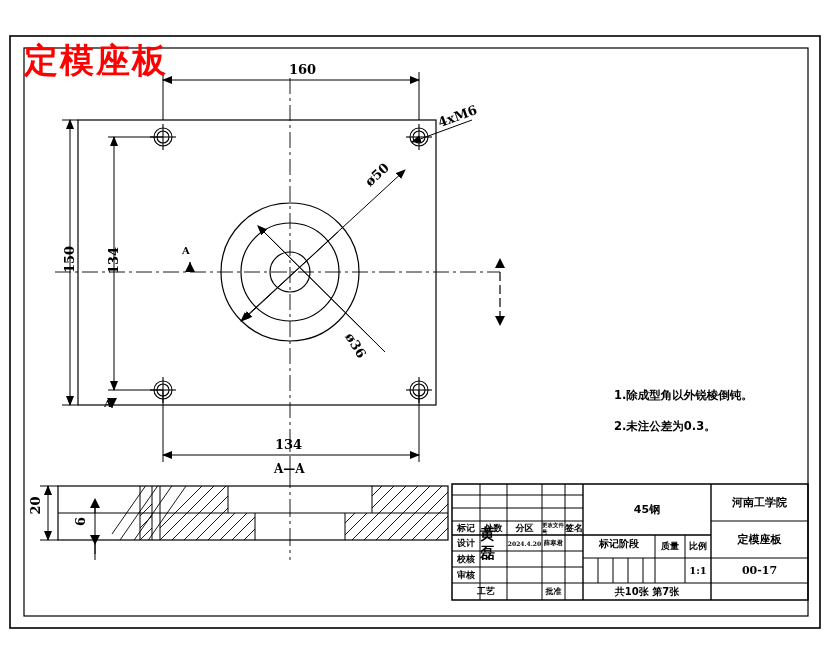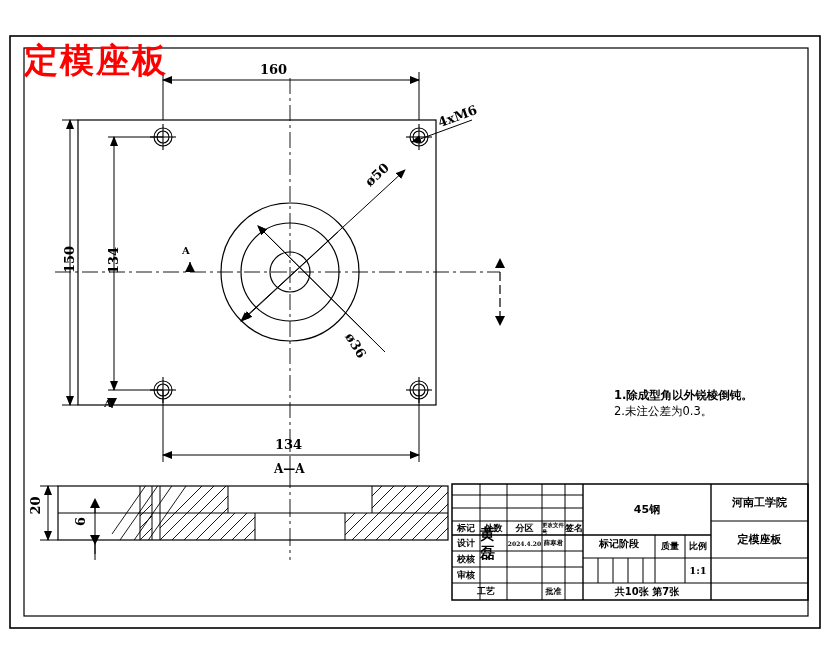--- a/index.html
+++ b/index.html
@@ -247,21 +247,21 @@
       <line x1="643" y1="558" x2="643" y2="583" stroke-width="1"></line>
 
       <line x1="711" y1="521" x2="808" y2="521" stroke-width="1"></line>
       <line x1="711" y1="558" x2="808" y2="558" stroke-width="1"></line>
       <line x1="711" y1="583" x2="808" y2="583" stroke-width="1"></line>
     </g>
   </svg>
 
   <div style="position:absolute;left:24px;top:38px;font-size:34px;font-weight:bold;color:#ff0000;letter-spacing:2px;" class="cjk">定模座板</div>
 
-  <div style="position:absolute;left:260px;top:62px;font-size:13px;" class="dim-text">160</div>
+  <div style="position:absolute;left:289px;top:62px;font-size:13px;" class="dim-text">160</div>
 
   <div style="position:absolute;left:56px;top:252px;font-size:13px;transform:rotate(-90deg);transform-origin:center;" class="dim-text">150</div>
 
   <div style="position:absolute;left:100px;top:253px;font-size:13px;transform:rotate(-90deg);transform-origin:center;" class="dim-text">134</div>
 
   <div style="position:absolute;left:275px;top:437px;font-size:13px;" class="dim-text">134</div>
 
   <div style="position:absolute;left:362px;top:178px;font-size:13px;transform:rotate(-42deg);transform-origin:left top;" class="dim-text">ø50</div>
 
   <div style="position:absolute;left:355px;top:330px;font-size:13px;transform:rotate(58deg);transform-origin:left top;" class="dim-text">ø36</div>
@@ -272,21 +272,21 @@
 
   <div style="position:absolute;left:76px;top:514px;font-size:13px;transform:rotate(-90deg);transform-origin:center;" class="dim-text">6</div>
 
   <div style="position:absolute;left:274px;top:462px;font-size:12px;" class="dim-text">A—A</div>
 
   <div style="position:absolute;left:182px;top:245px;font-size:10px;" class="dim-text">A</div>
   <div style="position:absolute;left:104px;top:398px;font-size:10px;" class="dim-text">A</div>
 
   <div style="position:absolute;left:614px;top:387px;width:190px;">
     <div style="font-size:11.5px;font-weight:bold;margin-top:1px;" class="cjk">1.除成型角以外锐棱倒钝。</div>
-    <div style="font-size:11.5px;font-weight:normal;margin-top:1px;" class="cjk">2.未注公差为0.3。</div>
+    <div style="font-size:11.5px;font-weight:bold;margin-top:16px;" class="cjk">2.未注公差为0.3。</div>
   </div>
 
   <div style="position:absolute;left:452px;top:522px;width:28px;height:13px;display:flex;align-items:center;justify-content:center;font-size:9px;font-weight:bold;" class="cjk">标记</div>
   <div style="position:absolute;left:480px;top:522px;width:27px;height:13px;display:flex;align-items:center;justify-content:center;font-size:9px;font-weight:bold;font-family:Liberation Serif, serif;" class="cjk">处数</div>
   <div style="position:absolute;left:507px;top:522px;width:35px;height:13px;display:flex;align-items:center;justify-content:center;font-size:9px;font-weight:bold;" class="cjk">分区</div>
   <div style="position:absolute;left:542px;top:523px;width:23px;height:12px;display:flex;align-items:center;justify-content:center;font-size:5.5px;font-weight:bold;" class="cjk">更改文件号</div>
   <div style="position:absolute;left:565px;top:522px;width:18px;height:13px;display:flex;align-items:center;justify-content:center;font-size:9px;font-weight:bold;" class="cjk">签名</div>
 
   <div style="position:absolute;left:452px;top:536px;width:28px;height:15px;display:flex;align-items:center;justify-content:center;font-size:9px;font-weight:bold;" class="cjk">设计</div>
   <div style="position:absolute;left:480px;top:536px;width:18px;height:15px;display:flex;align-items:center;justify-content:center;font-size:15px;font-weight:bold;" class="cjk">黄磊</div>
@@ -303,14 +303,15 @@
   <div style="position:absolute;left:583px;top:535px;width:72px;height:17px;display:flex;align-items:center;justify-content:center;font-size:10px;font-weight:bold;" class="cjk">标记阶段</div>
   <div style="position:absolute;left:655px;top:535px;width:30px;height:23px;display:flex;align-items:center;justify-content:center;font-size:9px;font-weight:bold;" class="cjk">质量</div>
   <div style="position:absolute;left:685px;top:535px;width:26px;height:23px;display:flex;align-items:center;justify-content:center;font-size:9px;font-weight:bold;" class="cjk">比例</div>
 
   <div style="position:absolute;left:685px;top:558px;width:26px;height:25px;display:flex;align-items:center;justify-content:center;font-size:10px;font-weight:bold;" class="dim-text">1:1</div>
 
   <div style="position:absolute;left:583px;top:583px;width:128px;height:17px;display:flex;align-items:center;justify-content:center;font-size:10px;font-weight:bold;" class="cjk">共10张  第7张</div>
 
   <div style="position:absolute;left:711px;top:484px;width:97px;height:37px;display:flex;align-items:center;justify-content:center;font-size:11px;font-weight:bold;" class="cjk">河南工学院</div>
   <div style="position:absolute;left:711px;top:521px;width:97px;height:37px;display:flex;align-items:center;justify-content:center;font-size:11px;font-weight:bold;" class="cjk">定模座板</div>
+  <div style="position:absolute;left:711px;top:558px;width:97px;height:25px;display:flex;align-items:center;justify-content:center;font-size:11px;font-weight:bold;" class="dim-text">00-17</div>
 
 </div>
 
 </body></html>

